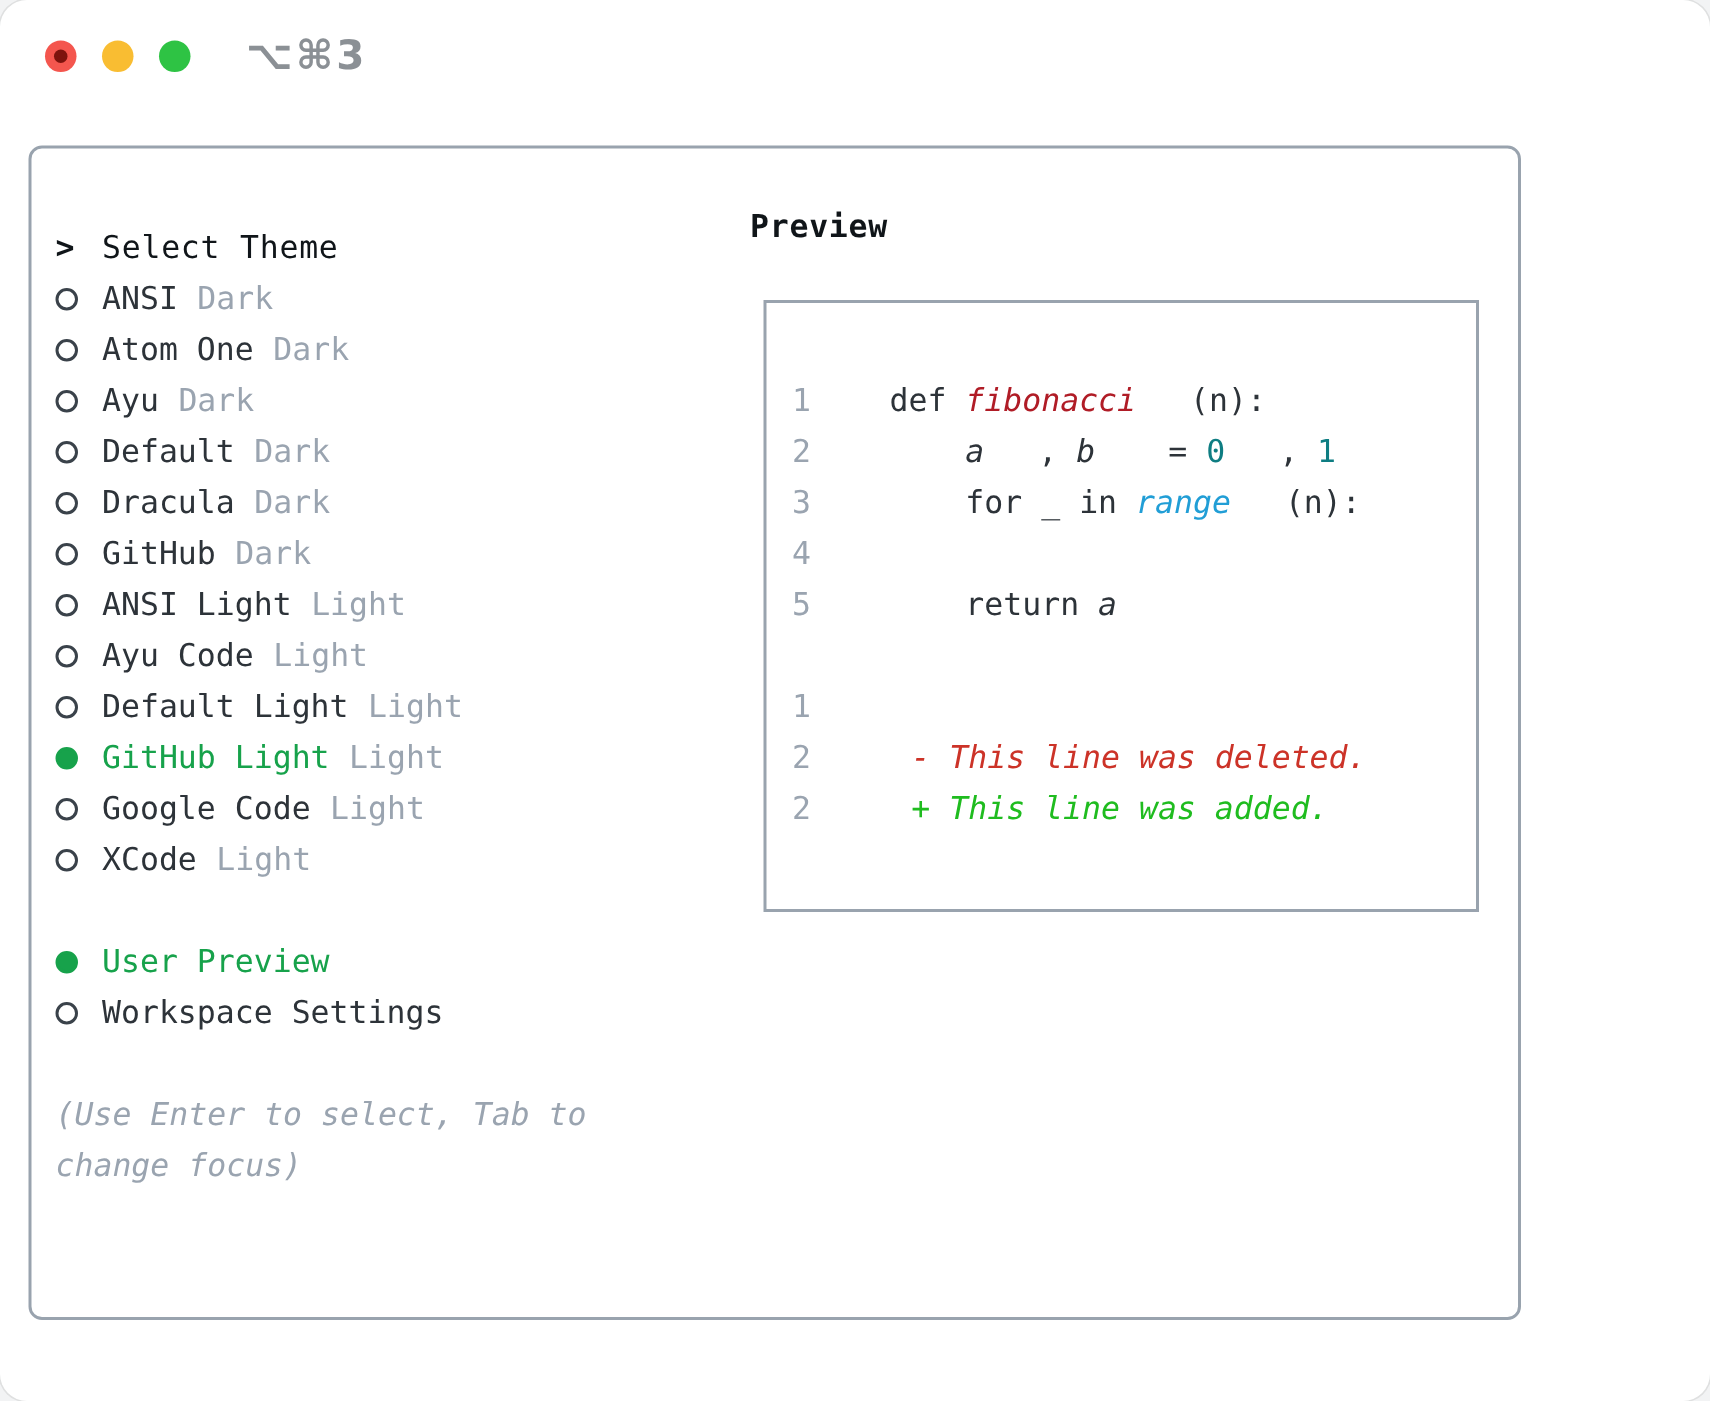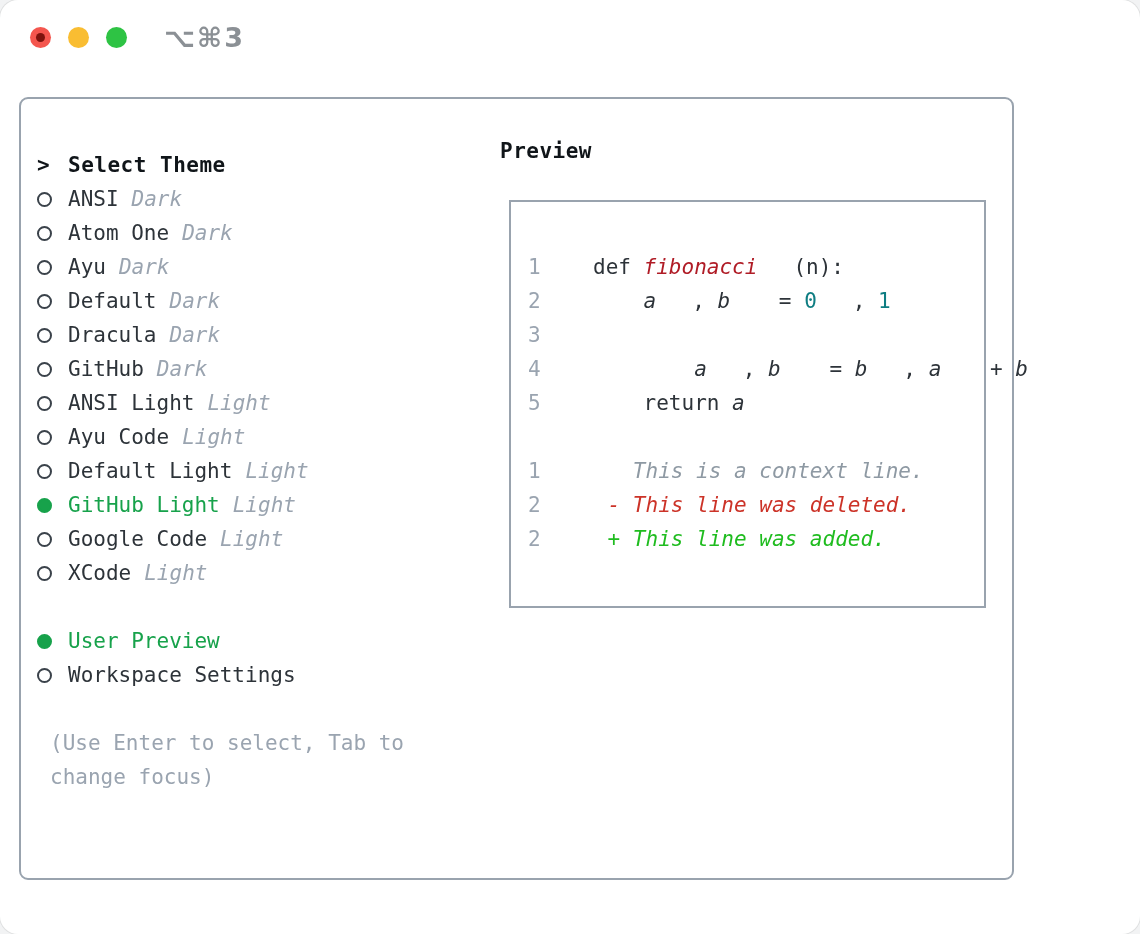--- a/index.html
+++ b/index.html
@@ -21,27 +21,27 @@
   .tl.green{background:var(--tl-green);}
   .tl-dot{position:absolute; left:6px; top:6px; width:9px; height:9px; border-radius:50%; background:var(--tl-red-dot);}
   .win-title{margin-left:20px; color:#8b9095; font-size:27px; font-weight:700; letter-spacing:2px;
     font-family:"DejaVu Sans","Liberation Sans",sans-serif;}
   
   .panel{position:absolute; left:19px; top:97px; width:995px; height:783px;
     border:2px solid var(--border); border-radius:9px; background:#fff;}
   .left{position:absolute; left:16px; top:49px;}
   .row{height:34px; display:flex; align-items:center; font-size:21px; color:var(--dark); cursor:default;}
   .cursor{width:31px; font-weight:700; color:var(--near-black);}
-  .section-title{font-weight:700; color:var(--near-black); letter-spacing:.5px;}
+  .section-title{font-weight:400; color:var(--near-black); letter-spacing:.5px;}
   .marker{width:15px; height:15px; border:2px solid #3a424a; border-radius:50%; margin-right:16px; flex:none;}
   .row.selected .marker{background:var(--green); border-color:var(--green);}
   .row.selected .name{color:var(--green);}
-  .tag{color:var(--muted); font-style:italic; margin-left:13px;}
+  .tag{color:var(--muted); margin-left:13px;}
   .marker-spacer{width:31px; flex:none;}
-  .help-row{height:34px; display:flex; align-items:center; font-size:21px; color:var(--muted); margin-left:13px;}
+  .help-row{height:34px; display:flex; align-items:center; font-size:21px; color:var(--muted); font-style:italic;}
   
   .preview-title{position:absolute; left:479px; top:35px; height:34px; display:flex; align-items:center;
     font-size:21px; font-weight:700; color:var(--near-black); letter-spacing:.5px;}
   .pbox{position:absolute; left:488px; top:101px; width:477px; height:408px;
     border:2px solid var(--border); background:#fff; padding:48px 0 0 17px;}
   .pline{height:34px; display:flex; align-items:center; font-size:21px;}
   .ln{width:14px; margin-right:15px; color:var(--muted); flex:none;}
   .code{white-space:pre; color:var(--dark);}
   .t{color:var(--dark);margin-left:36px;}
   .fn{color:var(--fn); font-style:italic;}
@@ -158,35 +158,34 @@
       <div class="pline">
         <span class="ln">1</span>
         <span class="code"><span class="t">def </span><span class="fn">fibonacci</span><span class="t">(n):</span></span>
       </div>
       <div class="pline">
         <span class="ln">2</span>
         <span class="code"><span class="t">    </span><span class="v">a</span><span class="t">, </span><span class="v">b</span><span class="t"> = </span><span class="n">0</span><span class="t">, </span><span class="n">1</span></span>
       </div>
       <div class="pline">
         <span class="ln">3</span>
+        <span class="code"><span class="t">    for _ in </span><span class="b">range</span><span class="t">(n):</span></span>
       </div>
       <div class="pline">
         <span class="ln">4</span>
-        <span class="code"><span class="t">        </span><span class="v">a</span><span class="t">, </span><span class="v">b</span><span class="t"> = </span><span class="v">b</span><span class="t">, </span><span class="v">a</span><span class="t"> + </span><span class="v">b</span></span>
       </div>
       <div class="pline">
         <span class="ln">5</span>
         <span class="code"><span class="t">    return </span><span class="v">a</span></span>
       </div>
 
       <div class="pline"></div>
 
       <div class="pline">
         <span class="ln">1</span>
-        <span class="code ctx">      This is a context line.</span>
       </div>
       <div class="pline">
         <span class="ln">2</span>
         <span class="code del">    - This line was deleted.</span>
       </div>
       <div class="pline">
         <span class="ln">2</span>
         <span class="code add">    + This line was added.</span>
       </div>
     </div>

